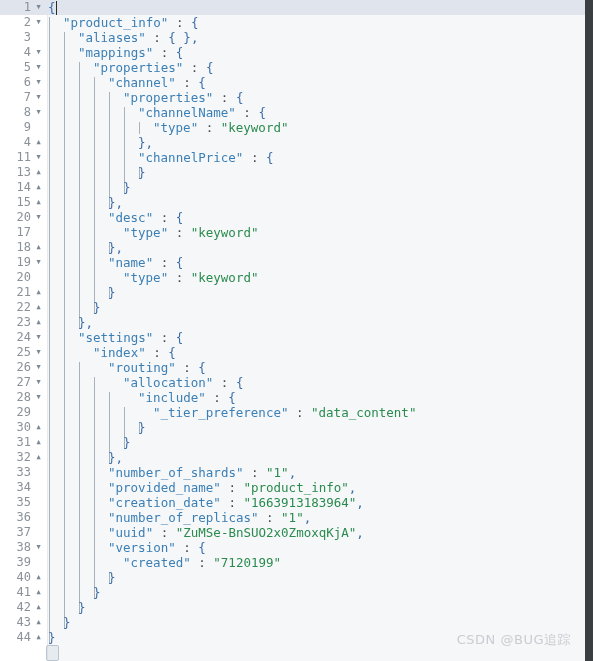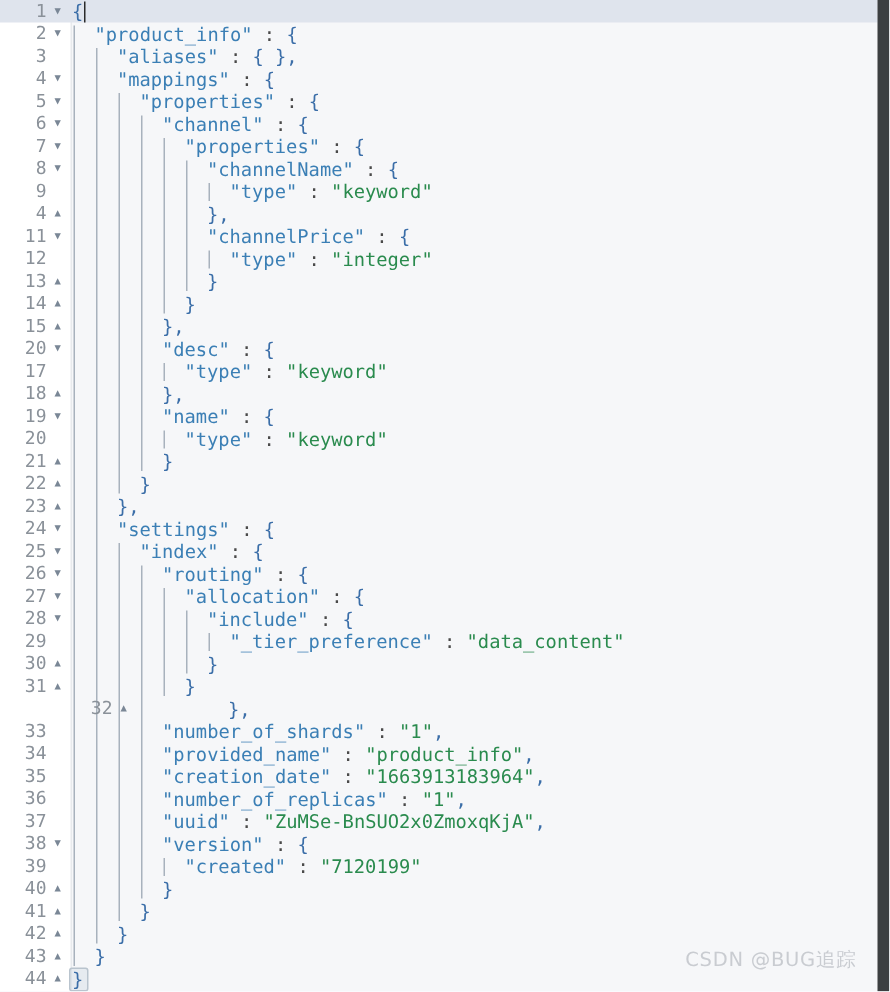--- a/index.html
+++ b/index.html
@@ -171,41 +171,40 @@
       <div class="line" style="top: 0px;"><span class="lineno">2</span><span class="fold">▼</span><span class="code" style="left: 63px;"><span class="k">"product_info"</span><span class="p"> : </span><span class="b">{</span></span></div>
       <div class="line" style="top: 0px;"><span class="lineno">3</span><span class="code" style="left: 78px;"><span class="k">"aliases"</span><span class="p"> : </span><span class="b">{ }</span><span class="c">,</span></span></div>
       <div class="line" style="top: 0px;"><span class="lineno">4</span><span class="fold">▼</span><span class="code" style="left: 78px;"><span class="k">"mappings"</span><span class="p"> : </span><span class="b">{</span></span></div>
       <div class="line" style="top: 0px;"><span class="lineno">5</span><span class="fold">▼</span><span class="code" style="left: 93px;"><span class="k">"properties"</span><span class="p"> : </span><span class="b">{</span></span></div>
       <div class="line" style="top: 0px;"><span class="lineno">6</span><span class="fold">▼</span><span class="code" style="left: 108px;"><span class="k">"channel"</span><span class="p"> : </span><span class="b">{</span></span></div>
       <div class="line" style="top: 0px;"><span class="lineno">7</span><span class="fold">▼</span><span class="code" style="left: 123px;"><span class="k">"properties"</span><span class="p"> : </span><span class="b">{</span></span></div>
       <div class="line" style="top: 0px;"><span class="lineno">8</span><span class="fold">▼</span><span class="code" style="left: 138px;"><span class="k">"channelName"</span><span class="p"> : </span><span class="b">{</span></span></div>
       <div class="line" style="top: 0px;"><span class="lineno">9</span><span class="code" style="left: 153px;"><span class="k">"type"</span><span class="p"> : </span><span class="s">"keyword"</span></span></div>
       <div class="line" style="top: 0px;"><span class="lineno">4</span><span class="fold">▲</span><span class="code" style="left: 138px;"><span class="b">}</span><span class="c">,</span></span></div>
       <div class="line" style="top: 0px;"><span class="lineno">11</span><span class="fold">▼</span><span class="code" style="left: 138px;"><span class="k">"channelPrice"</span><span class="p"> : </span><span class="b">{</span></span></div>
-      <div class="line" style="top: 0px;"><span class="lineno">12</span><span class="code" style="left: 153px;"><span class="k">"type"</span><span class="p"> : </span><span class="s">"integer"</span></span></div>
       <div class="line" style="top: 0px;"><span class="lineno">13</span><span class="fold">▲</span><span class="code" style="left: 138px;"><span class="b">}</span></span></div>
       <div class="line" style="top: 0px;"><span class="lineno">14</span><span class="fold">▲</span><span class="code" style="left: 123px;"><span class="b">}</span></span></div>
       <div class="line" style="top: 0px;"><span class="lineno">15</span><span class="fold">▲</span><span class="code" style="left: 108px;"><span class="b">}</span><span class="c">,</span></span></div>
       <div class="line" style="top: 0px;"><span class="lineno">20</span><span class="fold">▼</span><span class="code" style="left: 108px;"><span class="k">"desc"</span><span class="p"> : </span><span class="b">{</span></span></div>
       <div class="line" style="top: 0px; padding-left: 27px;"><span class="lineno">17</span><span class="code" style="left: 123px;"><span class="k">"type"</span><span class="p"> : </span><span class="s">"keyword"</span></span></div>
       <div class="line" style="top: 0px;"><span class="lineno">18</span><span class="fold">▲</span><span class="code" style="left: 108px;"><span class="b">}</span><span class="c">,</span></span></div>
       <div class="line" style="top: 0px;"><span class="lineno">19</span><span class="fold">▼</span><span class="code" style="left: 108px;"><span class="k">"name"</span><span class="p"> : </span><span class="b">{</span></span></div>
       <div class="line" style="top: 0px; padding-left: 22px;"><span class="lineno">20</span><span class="code" style="left: 123px;"><span class="k">"type"</span><span class="p"> : </span><span class="s">"keyword"</span></span></div>
       <div class="line" style="top: 0px;"><span class="lineno">21</span><span class="fold">▲</span><span class="code" style="left: 108px;"><span class="b">}</span></span></div>
       <div class="line" style="top: 0px;"><span class="lineno">22</span><span class="fold">▲</span><span class="code" style="left: 93px;"><span class="b">}</span></span></div>
       <div class="line" style="top: 0px;"><span class="lineno">23</span><span class="fold">▲</span><span class="code" style="left: 78px;"><span class="b">}</span><span class="c">,</span></span></div>
       <div class="line" style="top: 0px;"><span class="lineno">24</span><span class="fold">▼</span><span class="code" style="left: 78px;"><span class="k">"settings"</span><span class="p"> : </span><span class="b">{</span></span></div>
       <div class="line" style="top: 0px;"><span class="lineno">25</span><span class="fold">▼</span><span class="code" style="left: 93px;"><span class="k">"index"</span><span class="p"> : </span><span class="b">{</span></span></div>
       <div class="line" style="top: 0px;"><span class="lineno">26</span><span class="fold">▼</span><span class="code" style="left: 108px;"><span class="k">"routing"</span><span class="p"> : </span><span class="b">{</span></span></div>
       <div class="line" style="top: 0px;"><span class="lineno">27</span><span class="fold">▼</span><span class="code" style="left: 123px;"><span class="k">"allocation"</span><span class="p"> : </span><span class="b">{</span></span></div>
       <div class="line" style="top: 0px;"><span class="lineno">28</span><span class="fold">▼</span><span class="code" style="left: 138px;"><span class="k">"include"</span><span class="p"> : </span><span class="b">{</span></span></div>
       <div class="line" style="top: 0px;"><span class="lineno">29</span><span class="code" style="left: 153px;"><span class="k">"_tier_preference"</span><span class="p"> : </span><span class="s">"data_content"</span></span></div>
       <div class="line" style="top: 0px;"><span class="lineno">30</span><span class="fold">▲</span><span class="code" style="left: 138px;"><span class="b">}</span></span></div>
       <div class="line" style="top: 0px;"><span class="lineno">31</span><span class="fold">▲</span><span class="code" style="left: 123px;"><span class="b">}</span></span></div>
-      <div class="line" style="top: 0px; margin-left: 44px;"><span class="lineno">32</span><span class="fold">▲</span><span class="code" style="left: 108px;"><span class="b">}</span><span class="c">,</span></span></div>
+      <div class="line" style="top: 0px;"><span class="lineno">32</span><span class="fold">▲</span><span class="code" style="left: 108px;"><span class="b">}</span><span class="c">,</span></span></div>
       <div class="line" style="top: 0px;"><span class="lineno">33</span><span class="code" style="left: 108px;"><span class="k">"number_of_shards"</span><span class="p"> : </span><span class="s">"1"</span><span class="c">,</span></span></div>
       <div class="line" style="top: 0px;"><span class="lineno">34</span><span class="code" style="left: 108px;"><span class="k">"provided_name"</span><span class="p"> : </span><span class="s">"product_info"</span><span class="c">,</span></span></div>
       <div class="line" style="top: 0px;"><span class="lineno">35</span><span class="code" style="left: 108px;"><span class="k">"creation_date"</span><span class="p"> : </span><span class="s">"1663913183964"</span><span class="c">,</span></span></div>
       <div class="line" style="top: 0px;"><span class="lineno">36</span><span class="code" style="left: 108px;"><span class="k">"number_of_replicas"</span><span class="p"> : </span><span class="s">"1"</span><span class="c">,</span></span></div>
       <div class="line" style="top: 0px;"><span class="lineno">37</span><span class="code" style="left: 108px;"><span class="k">"uuid"</span><span class="p"> : </span><span class="s">"ZuMSe-BnSUO2x0ZmoxqKjA"</span><span class="c">,</span></span></div>
       <div class="line" style="top: 0px;"><span class="lineno">38</span><span class="fold">▼</span><span class="code" style="left: 108px;"><span class="k">"version"</span><span class="p"> : </span><span class="b">{</span></span></div>
       <div class="line" style="top: 0px; padding-left: 48px;"><span class="lineno">39</span><span class="code" style="left: 123px;"><span class="k">"created"</span><span class="p"> : </span><span class="s">"7120199"</span></span></div>
       <div class="line" style="top: 0px;"><span class="lineno">40</span><span class="fold">▲</span><span class="code" style="left: 108px;"><span class="b">}</span></span></div>
       <div class="line" style="top: 0px;"><span class="lineno">41</span><span class="fold">▲</span><span class="code" style="left: 93px;"><span class="b">}</span></span></div>
       <div class="line" style="top: 0px;"><span class="lineno">42</span><span class="fold">▲</span><span class="code" style="left: 78px;"><span class="b">}</span></span></div>

